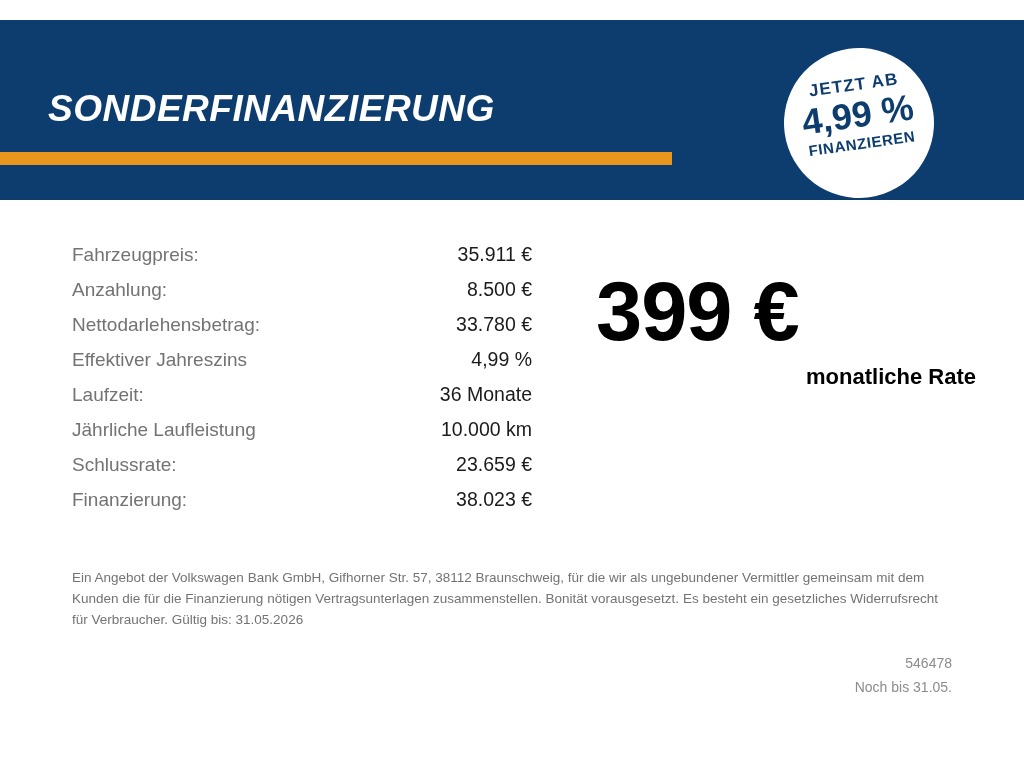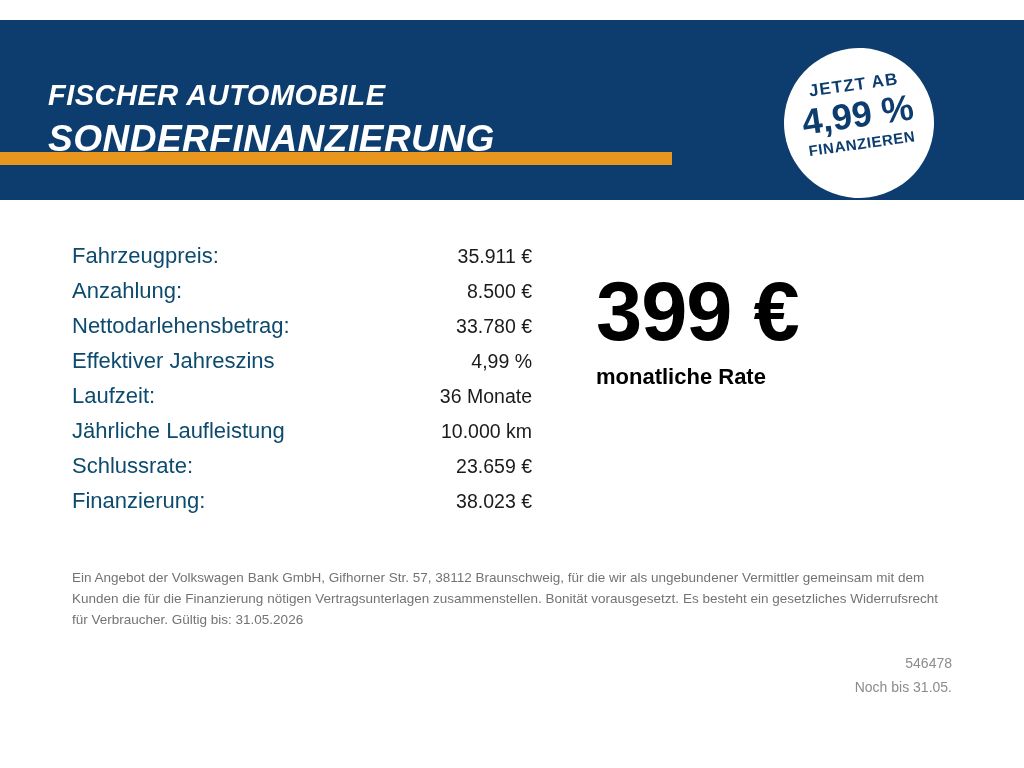--- a/index.html
+++ b/index.html
@@ -104,22 +104,22 @@
     top: 243px;
     width: 460px;
   }
   .row {
     display: flex;
     justify-content: space-between;
     align-items: baseline;
     height: 35px;
   }
   .row .label {
-    font-size: 22px;
-    color: #0c4a6e;
+    font-size: 19px;
+    color: #737373;
     white-space: nowrap;
   }
   .row .value {
     font-size: 19.5px;
     color: #1b1b1b;
     white-space: nowrap;
   }
 
   
   .rate-block {
@@ -135,20 +135,21 @@
     line-height: 0.96;
     letter-spacing: -1px;
     white-space: nowrap;
   }
   .rate-caption {
     font-size: 22px;
     font-weight: bold;
     color: #000000;
     margin-top: 12px;
     white-space: nowrap;
+    text-align: right;
   }
   .rate-note {
     position: absolute;
     left: 600px;
     top: 478px;
     width: 330px;
     font-size: 13.5px;
     color: #1b1b1b;
     line-height: 1.38;
   }
@@ -176,21 +177,20 @@
     line-height: 1.7;
   }
 </style>
 </head>
 <body>
 
 <div class="page">
 
   <div class="banner">
     <div class="banner-inner">
-      <div class="brand-line">FISCHER AUTOMOBILE</div>
       <div class="headline">SONDERFINANZIERUNG</div>
     </div>
     <div class="accent-bar"></div>
 
     <div class="badge">
       <div class="badge-top">JETZT AB</div>
       <div class="badge-rate">4,99 %</div>
       <div class="badge-bottom">FINANZIEREN</div>
     </div>
   </div>

